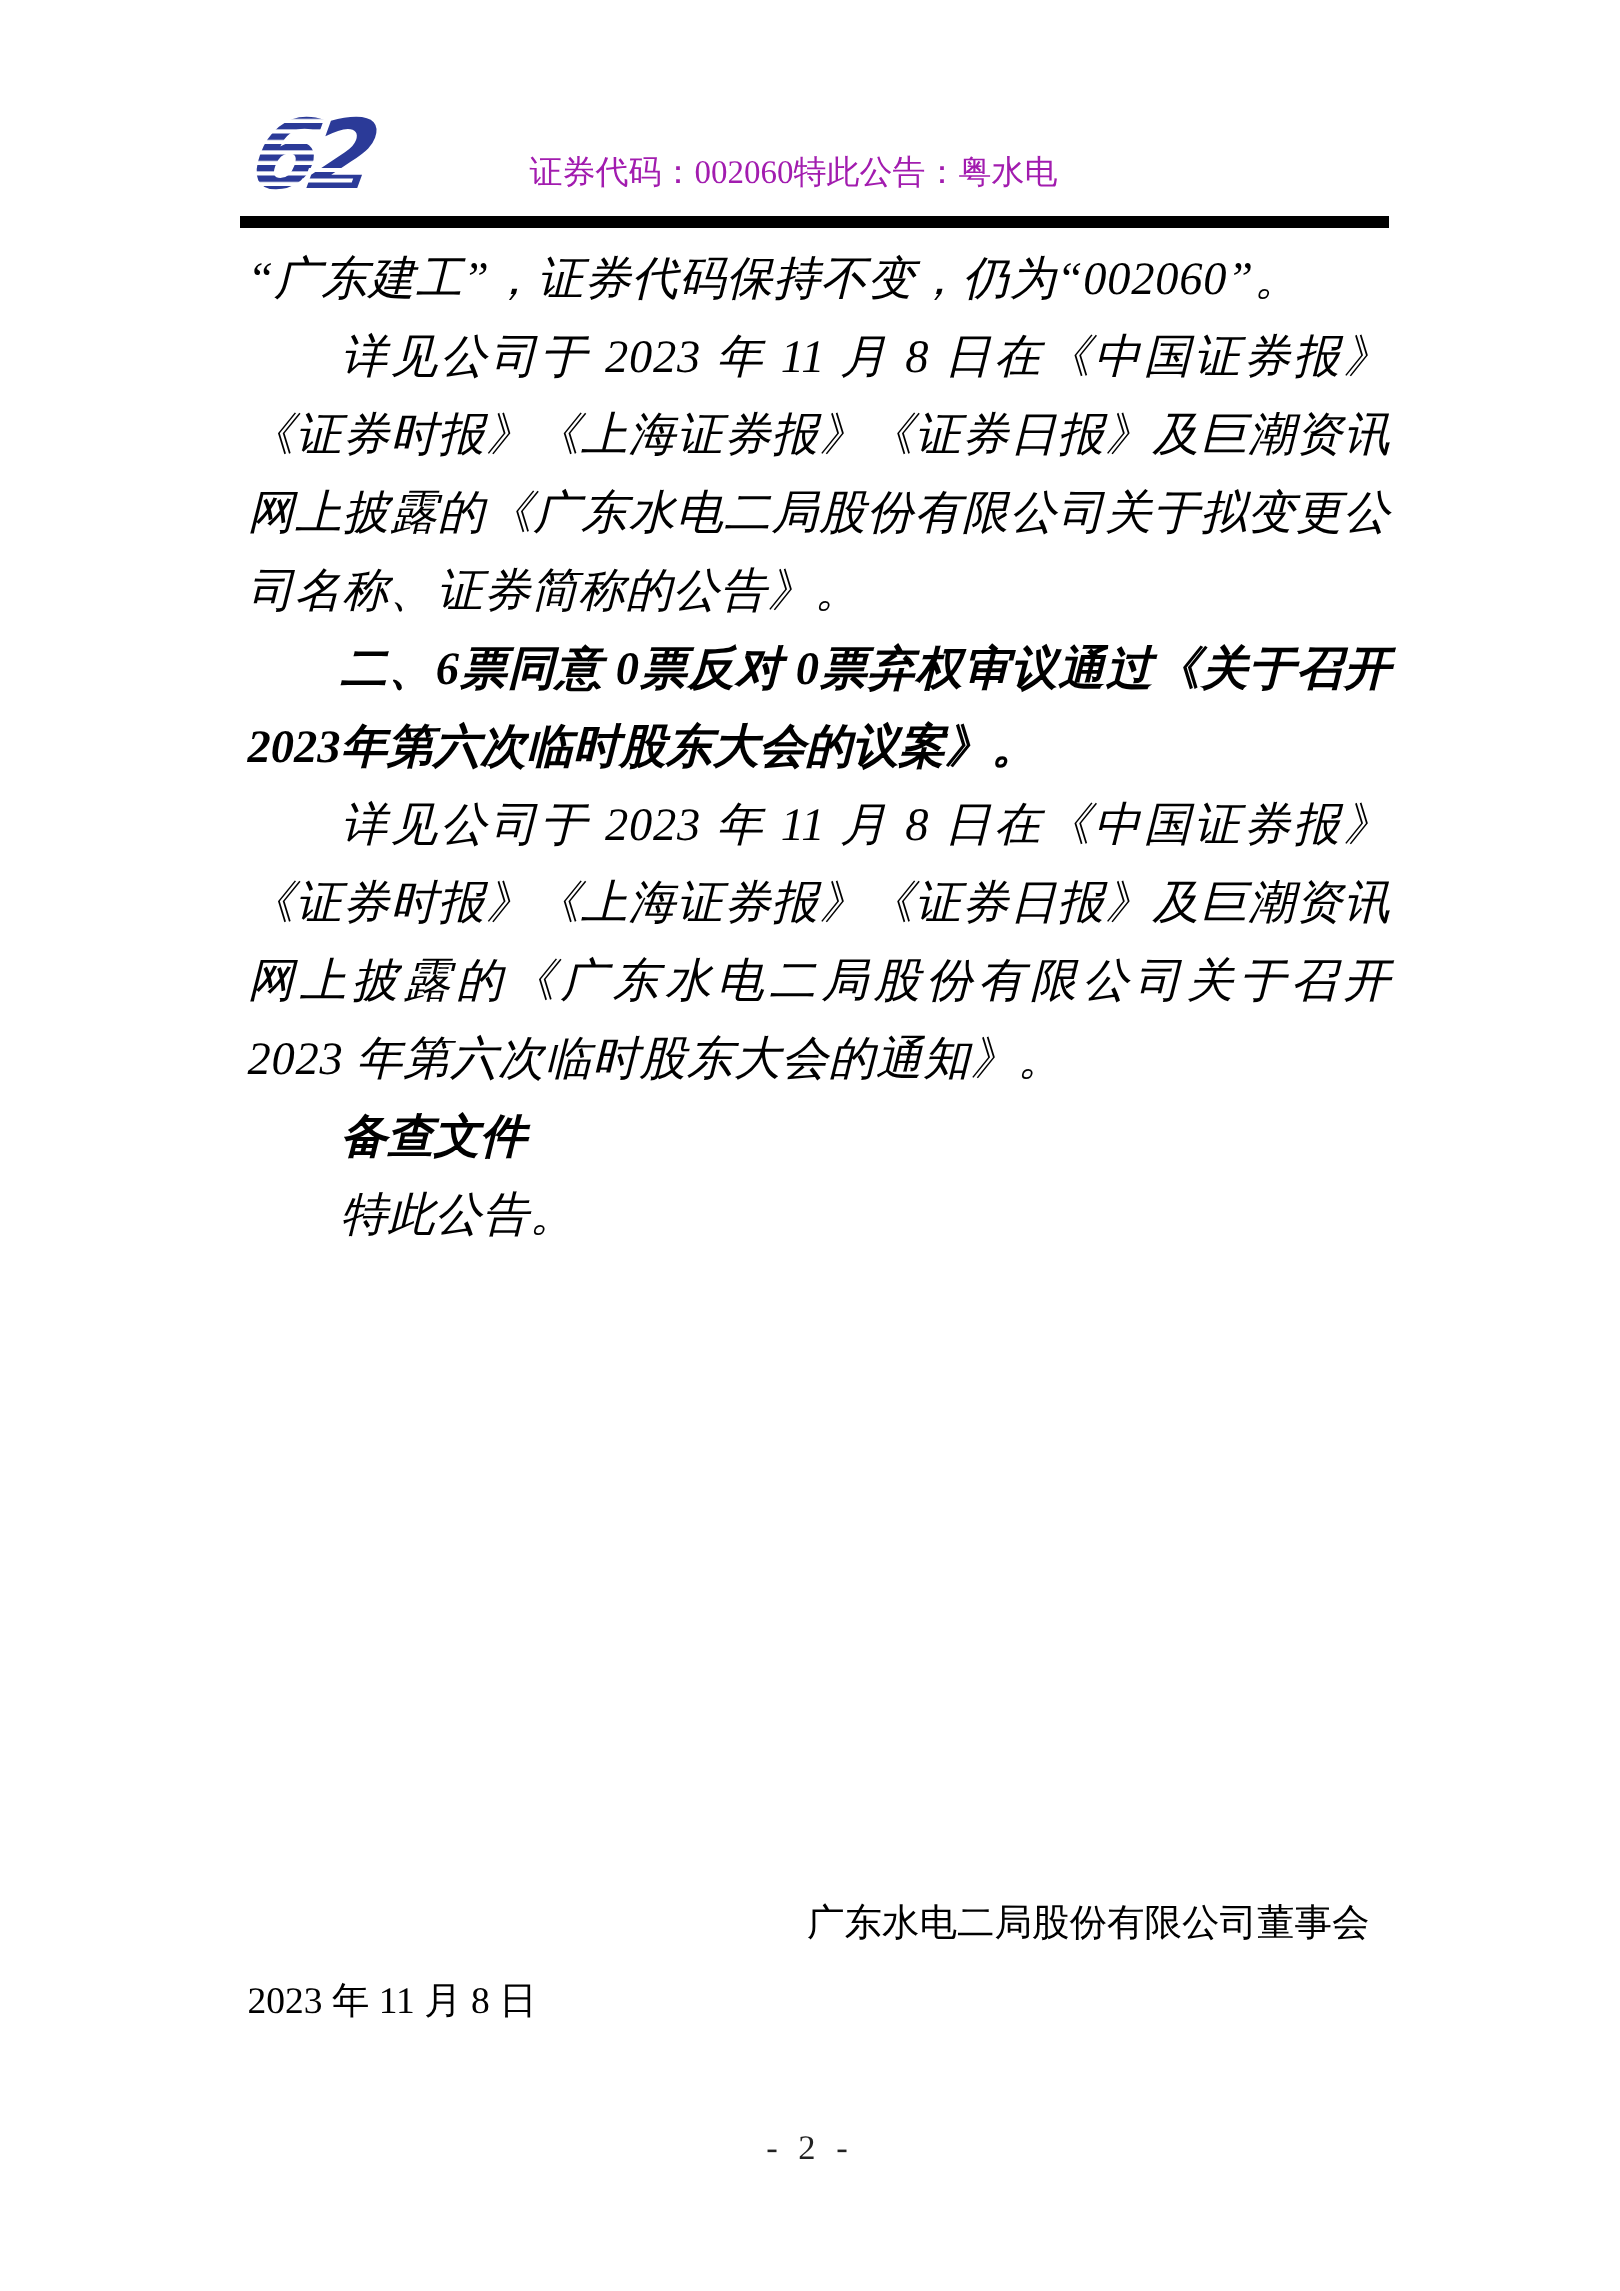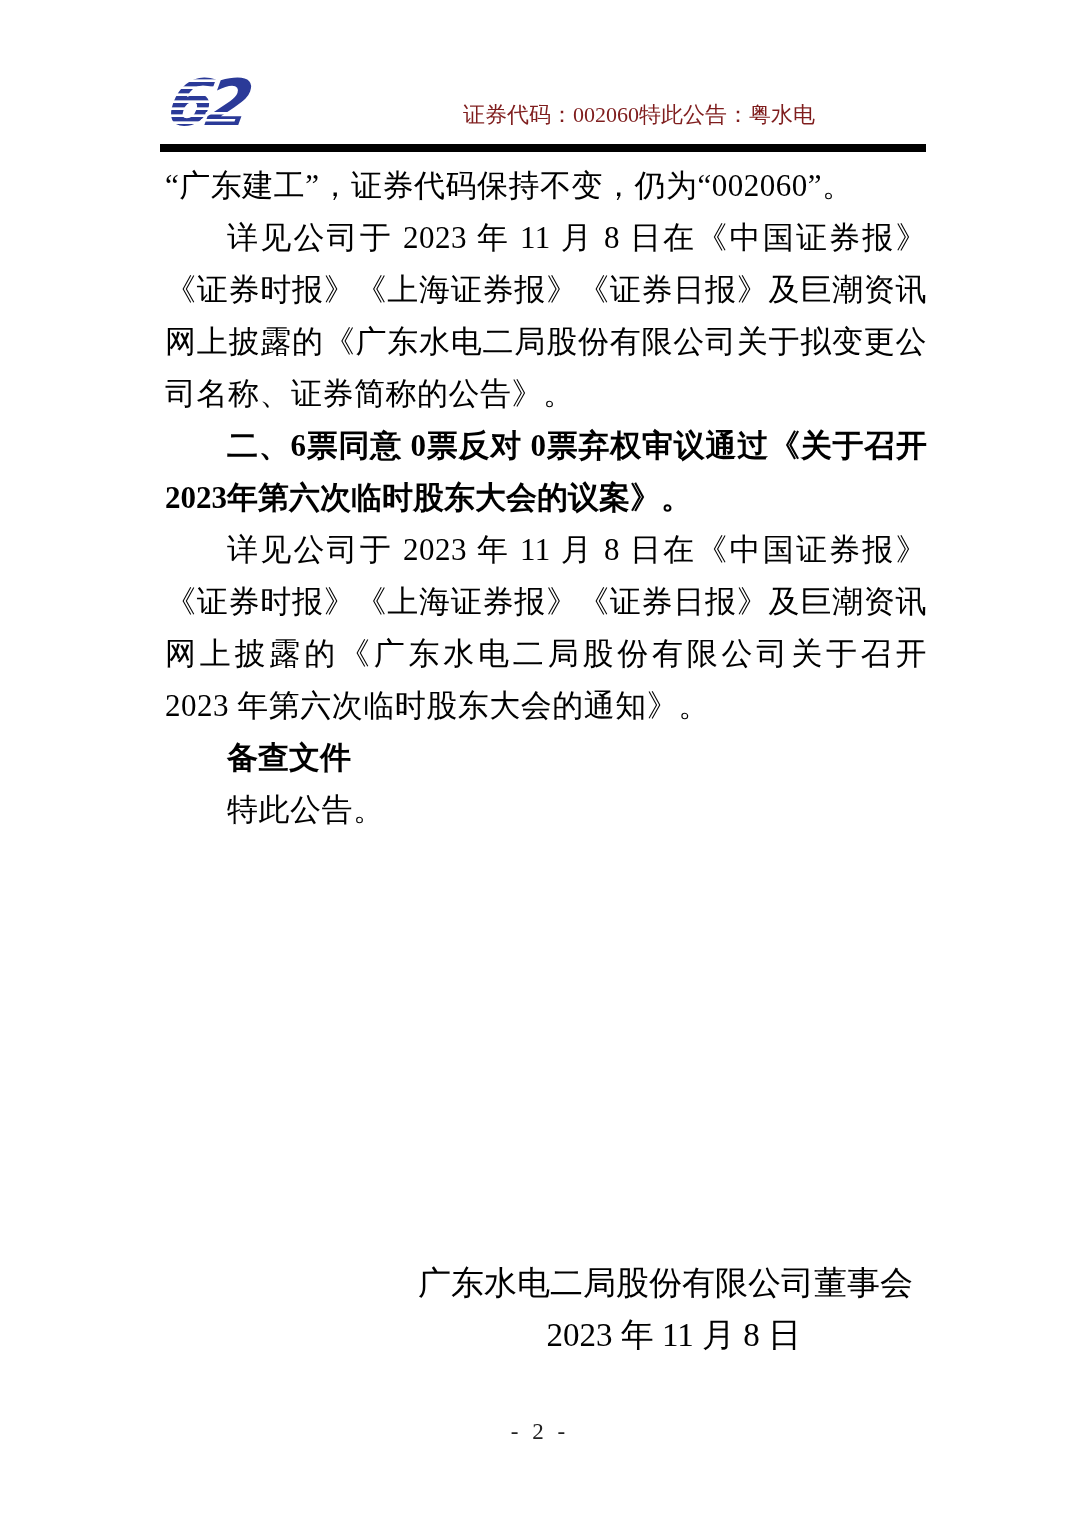--- a/index.html
+++ b/index.html
@@ -18,51 +18,51 @@
   .logo {
     position: absolute;
     left: 158px; top: 68px;
     width: 100px; height: 66px;
   }
   .header-info {
     position: absolute;
     left: 353px; top: 100px; width: 572px;
     font-size: 22px;
     display: flex;
-    justify-content: center;
+    justify-content: flex-start;
     white-space: nowrap;
-    color: #7f1d1d;
+    color: #a21caf;
   }
   .header-divider {
     position: absolute;
     left: 160px; top: 144px;
     width: 766px; height: 8px;
     background: #000;
   }
   .doc-body {
     position: absolute;
     left: 165px; top: 160px;
     width: 762px;
     font-size: 31px;
     line-height: 52px;
     text-align: justify;
     letter-spacing: 0.5px;
   }
-  .doc-body p { text-indent: 2em; }
+  .doc-body p { text-indent: 2em; font-style: italic; }
   .doc-body p.no-indent { text-indent: 0; }
   .bold { font-weight: bold; letter-spacing: 0; }
   .signature {
     position: absolute;
     left: 165px; top: 1257px;
     width: 762px;
-    font-size: 33px;
+    font-size: 25px;
     line-height: 52px;
   }
   .sig-company { text-align: right; padding-right: 14px; }
-  .sig-date    { text-align: right; padding-right: 126px; }
+  .sig-date    { padding-right: 126px; }
   .footer {
     position: absolute;
     left: 0; top: 1419px; width: 1080px;
     text-align: center;
     font-size: 23px;
     letter-spacing: 4px;
     color: #222;
   }
 </style>
 </head>

